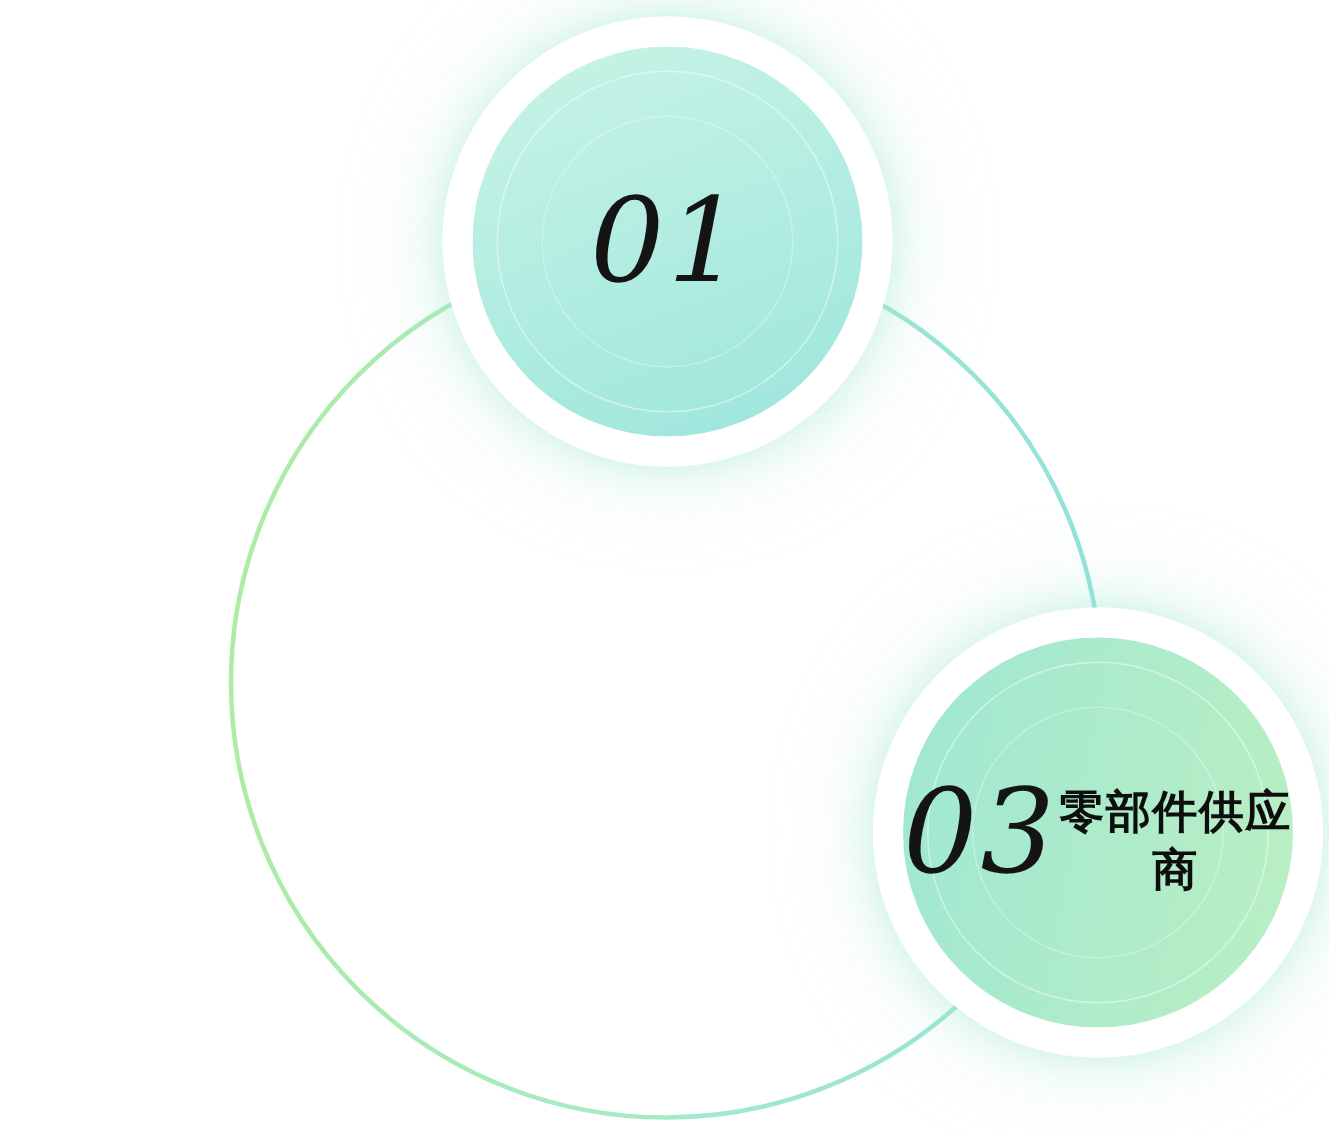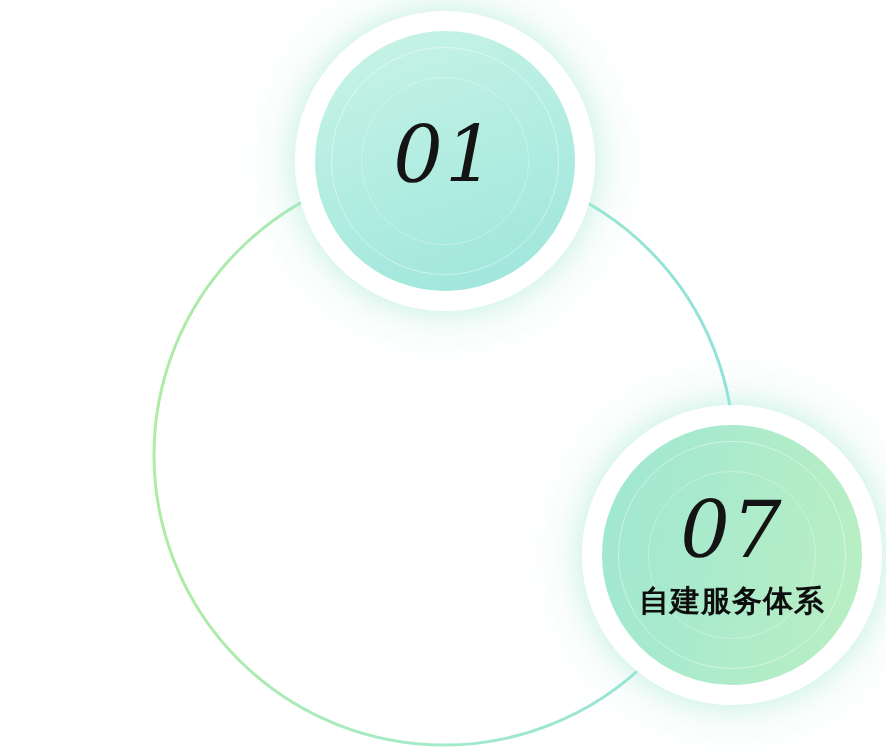--- a/index.html
+++ b/index.html
@@ -27,21 +27,21 @@
   }
   .node::after{
     content:"";position:absolute;inset:46px;border-radius:50%;
     border:1px solid rgba(255,255,255,0.30);
   }
   .node-1{left:295px;top:11px;}
   .node-2{left:4px;top:407px;}
   .node-3{left:582px;top:405px;}
   .node-content{
     position:relative;z-index:1;
-    display:flex;flex-direction:column;align-items:center;justify-content:center;
+    display:flex;flex-direction:row;align-items:center;justify-content:center;
     text-align:center;
   }
   .node-number{
     font-family:"DejaVu Serif","Liberation Serif",serif;
     font-style:italic;
     font-weight:500;
     font-size:78px;
     line-height:1;
     color:#141414;
     letter-spacing:2px;
@@ -77,21 +77,21 @@
     <div class="node-content">
       <div class="node-number">01</div>
       <div class="node-label">
       </div>
     </div>
   </div>
 
 
   <div class="node node-3" style="background: linear-gradient(100deg, rgb(159, 231, 211), rgb(186, 239, 194));">
     <div class="node-content">
-      <div class="node-number">07</div>
+      <div class="node-number">03</div>
       <div class="node-label">
-        <span class="label-line">自建服务体系</span>
+        <span class="label-line">零部件供应商</span>
         <span class="label-line"></span>
       </div>
     </div>
   </div>
 
 </div>
 
 </body></html>

